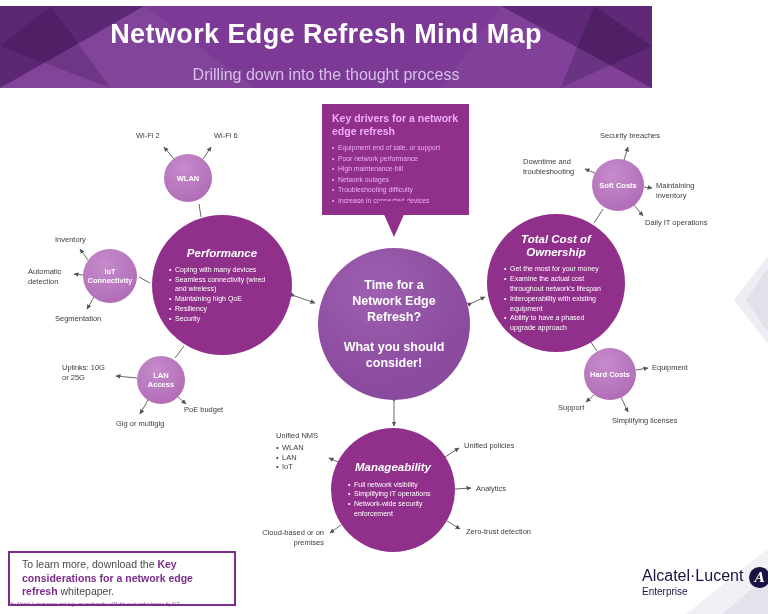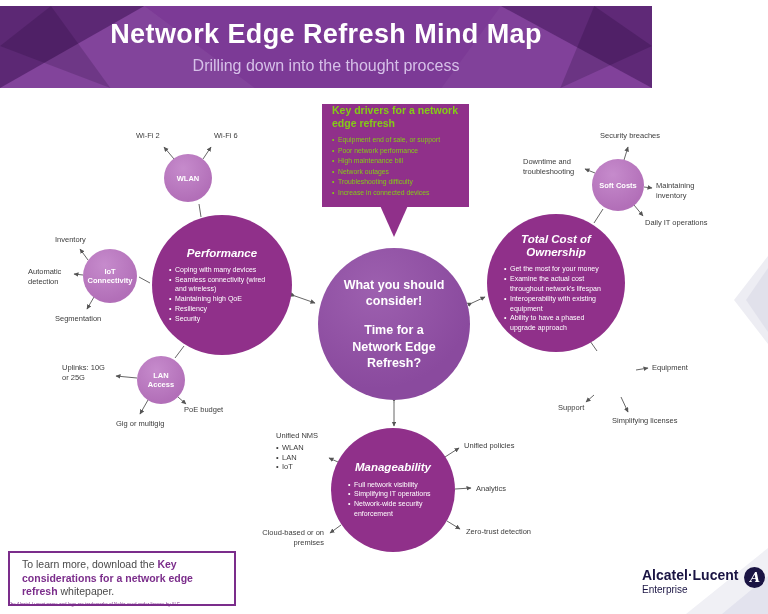--- a/index.html
+++ b/index.html
@@ -11,21 +11,21 @@
   .banner {
     position:absolute; left:0; top:6px; width:652px; height:82px;
     background:var(--header,#7c3a96); overflow:hidden;
   }
   .banner svg { position:absolute; left:0; top:0; width:100%; height:100%; }
   .banner h1 {
     position:relative; margin:13px 0 0; text-align:center; color:#ffffff;
     font-size:27px; letter-spacing:.4px; font-weight:bold;
   }
   .banner .subtitle {
-    position:relative; text-align:center; color:#d6c0e8; font-size:16px; margin-top:7px;
+    position:relative; text-align:center; color:#d6c0e8; font-size:16px; margin-top:16px;
   }
   
   .lines-layer { position:absolute; left:0; top:0; width:768px; height:614px; }
   .lines-layer line { stroke:var(--line,#555555); stroke-width:0.9; }
   
   .node {
     position:absolute; border-radius:50%; color:#fff; box-sizing:border-box;
     display:flex; flex-direction:column; align-items:center; justify-content:center;
   }
   .node-big { background:var(--node_dark,#90308a); padding:8px 17px; }
@@ -38,21 +38,21 @@
     background:radial-gradient(circle at 38% 28%, #9d60af 0%, var(--center,#8a4a9e) 68%);
     font-weight:bold; font-size:12.5px; line-height:1.3; text-align:center; padding:0 20px; gap:13px;
   }
   .node-small {
     background:radial-gradient(circle at 40% 30%, #c68bcc 0%, var(--node_light,#b26fb8) 72%);
     font-weight:bold; font-size:7.5px; line-height:1.2; text-align:center; padding:4px;
   }
   
   .kd {
     position:absolute; left:322px; top:104px; width:147px; box-sizing:border-box;
-    background:var(--node_dark,#90308a); color:#84cc16; padding:0 10px 9px;
+    background:var(--node_dark,#90308a); color:#f0abfc; padding:8px 10px 9px;
   }
   .kd-title { font-weight:bold; font-size:10.5px; line-height:1.2; margin-bottom:6px; }
   .kd-list { font-size:6.8px; line-height:1.55; }
   .kd-arrow {
     position:absolute; left:378px; top:201px; width:0; height:0;
     border-left:16px solid transparent; border-right:16px solid transparent;
     border-top:36px solid var(--node_dark,#90308a);
   }
   
   .lbl { position:absolute; font-size:7.5px; color:var(--label,#3c3c3c); line-height:1.3; }
@@ -61,21 +61,21 @@
   
   .cta {
     position:absolute; left:8px; top:551px; width:228px; box-sizing:border-box;
     border:2px solid var(--accent,#7b2d8b); padding:5px 12px;
     font-size:10.5px; color:#4a4a4a; line-height:1.3;
   }
   .cta .strong { color:var(--accent,#7b2d8b); font-weight:bold; }
   .legal { position:absolute; left:8px; top:602px; font-size:4.5px; color:var(--accent,#7b2d8b); }
   .brand { position:absolute; left:642px; top:567px; display:flex; align-items:flex-start; gap:6px; color:var(--navy,#1a1443); }
   .brand-text { display:flex; flex-direction:column; }
-  .brand-name { font-weight:bold; font-size:14px; white-space:nowrap; }
+  .brand-name { font-weight:normal; font-size:16px; white-space:nowrap; }
   .brand-sub { font-size:10px; margin-top:1px; }
   .brand-mark {
     width:21px; height:21px; border-radius:50%; background:var(--navy,#1a1443); color:#fff;
     display:flex; align-items:center; justify-content:center;
     font-family:"DejaVu Serif", serif; font-style:italic; font-weight:bold; font-size:13px;
   }
 </style>
 </head>
 <body>
 
@@ -147,22 +147,22 @@
       <li>Poor network performance</li>
       <li>High maintenance bill</li>
       <li>Network outages</li>
       <li>Troubleshooting difficulty</li>
       <li>Increase in connected devices</li>
     </ul>
   </div>
   <div class="kd-arrow"></div>
 
   <div class="node center-node" style="left:318px;top:248px;width:152px;height:152px;">
+    <div>Time for a Network Edge Refresh?</div>
     <div>What you should consider!</div>
-    <div>Time for a Network Edge Refresh?</div>
   </div>
 
   <div class="node node-big" style="left:152px;top:215px;width:140px;height:140px;">
     <div class="node-title">Performance</div>
     <ul class="node-list">
       <li>Coping with many devices</li>
       <li>Seamless connectivity (wired and wireless)</li>
       <li>Maintaining high QoE</li>
       <li>Resiliency</li>
       <li>Security</li>
@@ -192,20 +192,23 @@
     <span>WLAN</span>
   </div>
   <div class="node node-small" style="left:83px;top:249px;width:54px;height:54px;">
     <span>IoT Connectivity</span>
   </div>
   <div class="node node-small" style="left:137px;top:356px;width:48px;height:48px;">
     <span>LAN Access</span>
   </div>
   <div class="node node-small" style="left:592px;top:159px;width:52px;height:52px;">
     <span>Soft Costs</span>
+  </div>
+  <div class="node node-small" style="left:584px;top:348px;width:52px;height:52px;">
+    <span>Hard Costs</span>
   </div>
 
   <div class="lbl" style="left:136px;top:131px;">Wi-Fi 2</div>
   <div class="lbl" style="left:214px;top:131px;">Wi-Fi 6</div>
   <div class="lbl" style="left:55px;top:235px;">Inventory</div>
   <div class="lbl" style="left:28px;top:267px;width:44px;">Automatic detection</div>
   <div class="lbl" style="left:55px;top:314px;">Segmentation</div>
   <div class="lbl" style="left:62px;top:363px;width:48px;">Uplinks: 10G or 25G</div>
   <div class="lbl" style="left:116px;top:419px;">Gig or multigig</div>
   <div class="lbl" style="left:184px;top:405px;">PoE budget</div>

